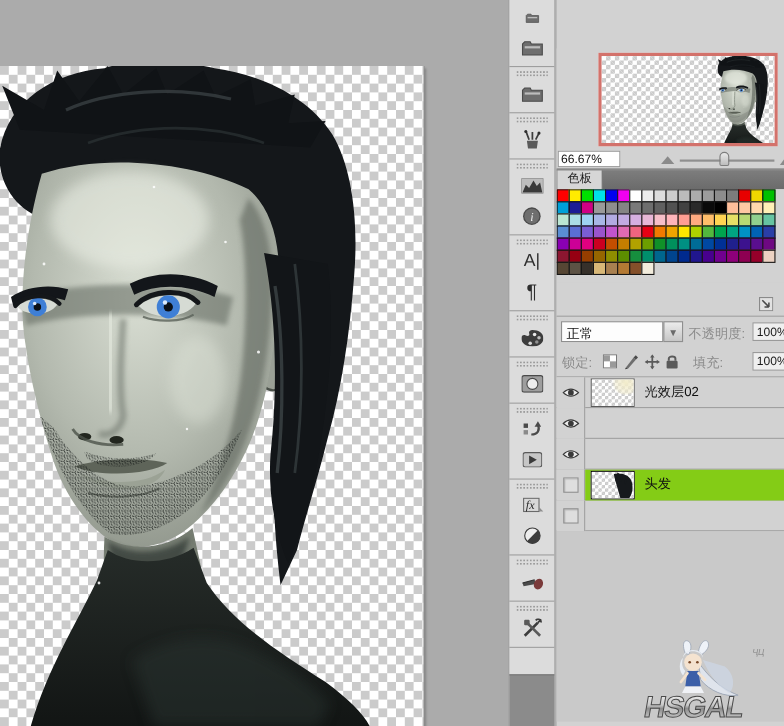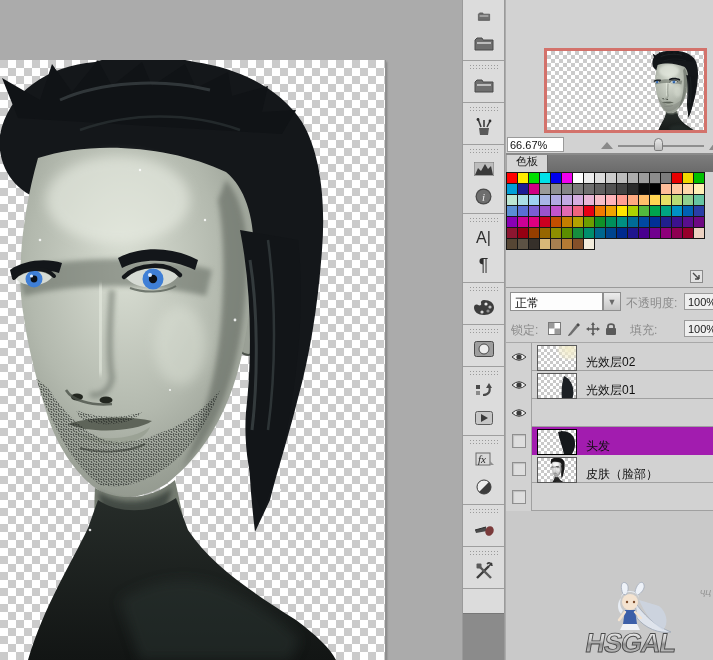--- a/index.html
+++ b/index.html
@@ -70,22 +70,22 @@
         font-size:11px; color:#1a1a1a; padding:2px 3px; }
   .lock-row { position:relative; height:27px; background:#d2d2d2; border-bottom:1px solid #a8a8a8; }
   .lock-ico { position:absolute; top:6px; }
 
   
   .layer-list { background:#d2d2d2; }
   .layer-row { position:relative; height:28px; border-bottom:1px solid #a0a0a0; display:flex; align-items:center; }
   .eye-cell { width:26px; height:28px; border-right:1px solid #a0a0a0; display:flex; align-items:center; justify-content:center;
               background:#d2d2d2; flex:none; }
   .eye-empty { width:14px; height:14px; border:1px solid #8f8f8f; background:#dedede; box-shadow:inset 1px 1px 1px rgba(0,0,0,.15); }
-  .row-body { flex:1; height:28px; display:flex; align-items:flex-end; padding-left:5px; }
-  .layer-row.selected .row-body { background:#a21caf; }
+  .row-body { flex:1; height:28px; display:flex; align-items:center; padding-left:5px; }
+  .layer-row.selected .row-body { background:#84cc16; }
   .thumb { position:relative; width:40px; height:26px; border:1px solid #5a5a5a; background:#fff; overflow:hidden; flex:none; }
   .layer-row.selected .thumb { border:1px solid #000; outline:2px solid #f2f2f2; outline-offset:-3px; }
   .lname { font-size:12px; color:#101010; margin-left:9px; white-space:nowrap; }
   .lname.italic { font-style:italic; }
   .row-lock { position:absolute; right:6px; top:8px; }
   .layer-empty { height:173px; background:#c9c9c9; position:relative; }
 
   
   .checker { background-image:
       linear-gradient(45deg,#cbcbcb 25%,transparent 25%,transparent 75%,#cbcbcb 75%),
@@ -93,21 +93,21 @@
       background-color:#fff; background-size:8px 8px; background-position:0 0,4px 4px; }
   .checker-sm { background-image:
       linear-gradient(45deg,#c9c9c9 25%,transparent 25%,transparent 75%,#c9c9c9 75%),
       linear-gradient(45deg,#c9c9c9 25%,#ffffff 25%,#ffffff 75%,#c9c9c9 75%);
       background-color:#fff; background-size:6px 6px; background-position:0 0,3px 3px; }
 
   .mini-svg { position:absolute; top:0; }
 
   
   .watermark { position:absolute; left:583px; top:580px; width:128px; height:78px; pointer-events:none; }
-  .wm-sig { position:absolute; right:0; top:8px; font-size:8px; color:#8f8f8f; font-style:italic; }
+  .wm-sig { position:absolute; right:16px; top:8px; font-size:8px; color:#8f8f8f; font-style:italic; }
 </style>
 </head>
 <body>
 
 <svg width="0" height="0" style="position:absolute">
   <defs>
     <pattern id="stub" width="5" height="5" patternUnits="userSpaceOnUse">
       <path d="M1,1 l1,2 M3.5,0 l1,2 M0,4 l2,.8 M4,3 l-1,2" stroke="#181c1a" stroke-width="0.8" fill="none"></path>
     </pattern>
     <radialGradient id="skinG" cx="45%" cy="35%" r="75%">
@@ -559,29 +559,20 @@
       </div>
     </div>
 
     <div class="layer-row">
       <div class="eye-cell">
         <svg width="16" height="10" viewBox="0 0 16 10">
             <path d="M1,5 Q8,-1.5 15,5 Q8,11.5 1,5 Z" fill="#ececec" stroke="#3a3a3a"></path>
             <circle cx="8" cy="5" r="2.6" fill="#3a3a3a"></circle>
           </svg>
       </div>
-      <div class="row-body">
-        <div class="thumb">
-          <div class="checker-sm" style="position:absolute;inset:0;"></div>
-          <svg class="mini-svg" style="left:0;" width="38" height="26" viewBox="0 0 38 26">
-              <use href="#silhouette"></use>
-            </svg>
-        </div>
-        <span class="lname">光效层01</span>
-      </div>
     </div>
 
     <div class="layer-row">
       <div class="eye-cell">
         <svg width="16" height="10" viewBox="0 0 16 10">
             <path d="M1,5 Q8,-1.5 15,5 Q8,11.5 1,5 Z" fill="#ececec" stroke="#3a3a3a"></path>
             <circle cx="8" cy="5" r="2.6" fill="#3a3a3a"></circle>
           </svg>
       </div>
     </div>
@@ -594,34 +585,20 @@
         <div class="thumb">
           <div class="checker-sm" style="position:absolute;inset:0;"></div>
           <svg class="mini-svg" style="left:0;" width="38" height="26" viewBox="0 0 38 26">
               <use href="#hairblob"></use>
             </svg>
         </div>
         <span class="lname">头发</span>
       </div>
     </div>
 
-    <div class="layer-row">
-      <div class="eye-cell">
-          <div class="eye-empty"></div>
-        </div>
-      <div class="row-body">
-        <div class="thumb">
-          <div class="checker-sm" style="position:absolute;inset:0;"></div>
-          <svg class="mini-svg" style="left:12px;filter:grayscale(1) brightness(1.1);" width="18" height="26" viewBox="0 0 385 600">
-              <use href="#portrait"></use>
-            </svg>
-        </div>
-        <span class="lname">皮肤（脸部）</span>
-      </div>
-    </div>
 
     <div class="layer-row">
       <div class="eye-cell">
           <div class="eye-empty"></div>
         </div>
     </div>
 
   </div>
   <div class="layer-empty"></div>
 </div>

